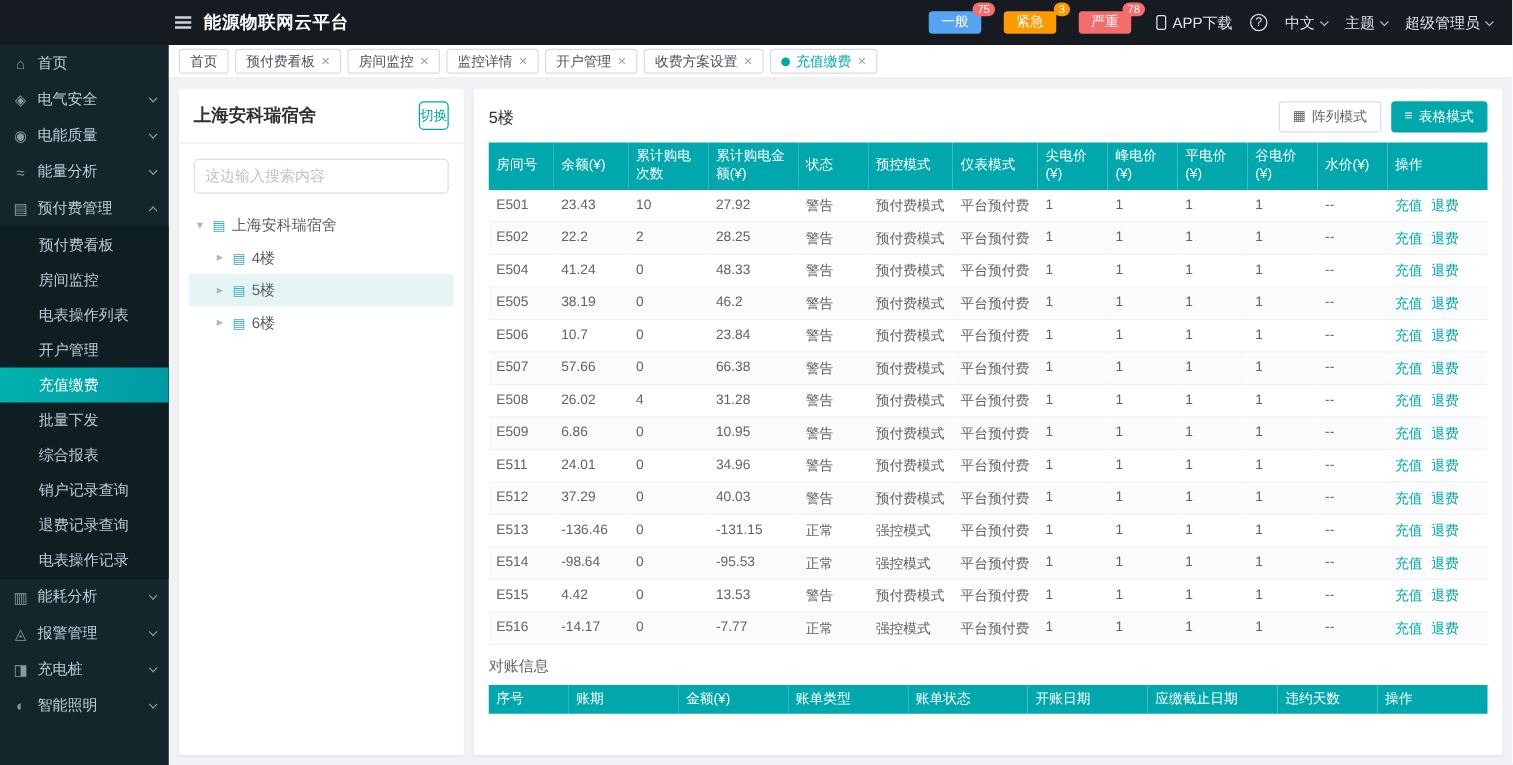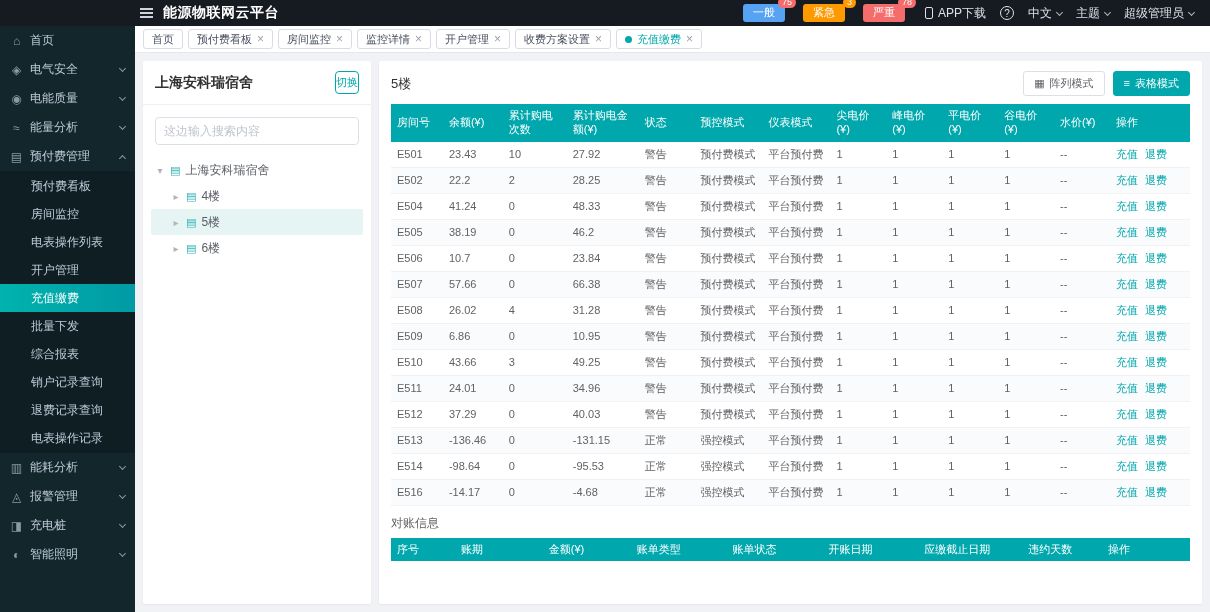--- a/index.html
+++ b/index.html
@@ -1,21 +1,21 @@
 <!DOCTYPE html>
 <html><head>
 <meta charset="utf-8">
 <style>
   * { margin:0; padding:0; box-sizing:border-box; }
   html,body { width:1210px; height:612px; overflow:hidden; }
   body { font-family:"Liberation Sans","DejaVu Sans",sans-serif; }
   .app { width:1210px; height:612px; display:flex; flex-direction:column; background:#f0f2f5; overflow:hidden; }
 
   
-  .topbar { height:26px; background:#161b22; display:flex; align-items:center; color:#fff; flex-shrink:0; }
+  .topbar { height:36px; background:#161b22; display:flex; align-items:center; color:#fff; flex-shrink:0; }
   .burger { display:inline-flex; flex-direction:column; gap:2px; margin-left:140px; cursor:pointer; }
   .burger span { width:13px; height:2px; background:#cdd4dd; }
   .app-title { font-size:14px; font-weight:bold; margin-left:10px; letter-spacing:.5px; }
   .topbar-right { margin-left:auto; display:flex; align-items:center; gap:14px; padding-right:16px; font-size:12px; color:#dde2ea; }
   .badges { display:flex; align-items:center; gap:18px; margin-right:6px; }
   .pill { position:relative; padding:1px 10px 2px; border-radius:3px; font-size:11px; color:#fff; cursor:pointer; }
   .pill-count { position:absolute; top:-7px; right:-11px; font-size:9px; line-height:11px; padding:0 4px; border-radius:8px; color:#fff; }
   .phone-icon { width:8px; height:12px; border:1px solid #dde2ea; border-radius:2px; display:inline-block; margin-right:5px; vertical-align:-2px; }
   .help-circle { width:14px; height:14px; border:1px solid #dde2ea; border-radius:50%; font-size:10px; line-height:13px; text-align:center; display:inline-block; cursor:pointer; }
   .tchev { display:inline-block; width:5px; height:5px; border-right:1px solid #aeb6c2; border-bottom:1px solid #aeb6c2; transform:rotate(45deg); margin-left:5px; vertical-align:2px; }
@@ -378,35 +378,20 @@
                   <td>预付费模式</td>
                   <td>平台预付费</td>
                   <td>1</td>
                   <td>1</td>
                   <td>1</td>
                   <td>1</td>
                   <td>--</td>
                   <td><a class="link">充值</a><a class="link">退费</a></td>
                 </tr>
                 <tr>
-                  <td>E510</td>
-                  <td>43.66</td>
-                  <td>3</td>
-                  <td>49.25</td>
-                  <td>警告</td>
-                  <td>预付费模式</td>
-                  <td>平台预付费</td>
-                  <td>1</td>
-                  <td>1</td>
-                  <td>1</td>
-                  <td>1</td>
-                  <td>--</td>
-                  <td><a class="link">充值</a><a class="link">退费</a></td>
-                </tr>
-                <tr>
                   <td>E511</td>
                   <td>24.01</td>
                   <td>0</td>
                   <td>34.96</td>
                   <td>警告</td>
                   <td>预付费模式</td>
                   <td>平台预付费</td>
                   <td>1</td>
                   <td>1</td>
                   <td>1</td>
@@ -453,24 +438,39 @@
                   <td>强控模式</td>
                   <td>平台预付费</td>
                   <td>1</td>
                   <td>1</td>
                   <td>1</td>
                   <td>1</td>
                   <td>--</td>
                   <td><a class="link">充值</a><a class="link">退费</a></td>
                 </tr>
                 <tr>
+                  <td>E515</td>
+                  <td>4.42</td>
+                  <td>0</td>
+                  <td>13.53</td>
+                  <td>警告</td>
+                  <td>预付费模式</td>
+                  <td>平台预付费</td>
+                  <td>1</td>
+                  <td>1</td>
+                  <td>1</td>
+                  <td>1</td>
+                  <td>--</td>
+                  <td><a class="link">充值</a><a class="link">退费</a></td>
+                </tr>
+                <tr>
                   <td>E516</td>
                   <td>-14.17</td>
                   <td>0</td>
-                  <td>-4.68</td>
+                  <td>-7.77</td>
                   <td>正常</td>
                   <td>强控模式</td>
                   <td>平台预付费</td>
                   <td>1</td>
                   <td>1</td>
                   <td>1</td>
                   <td>1</td>
                   <td>--</td>
                   <td><a class="link">充值</a><a class="link">退费</a></td>
                 </tr>

